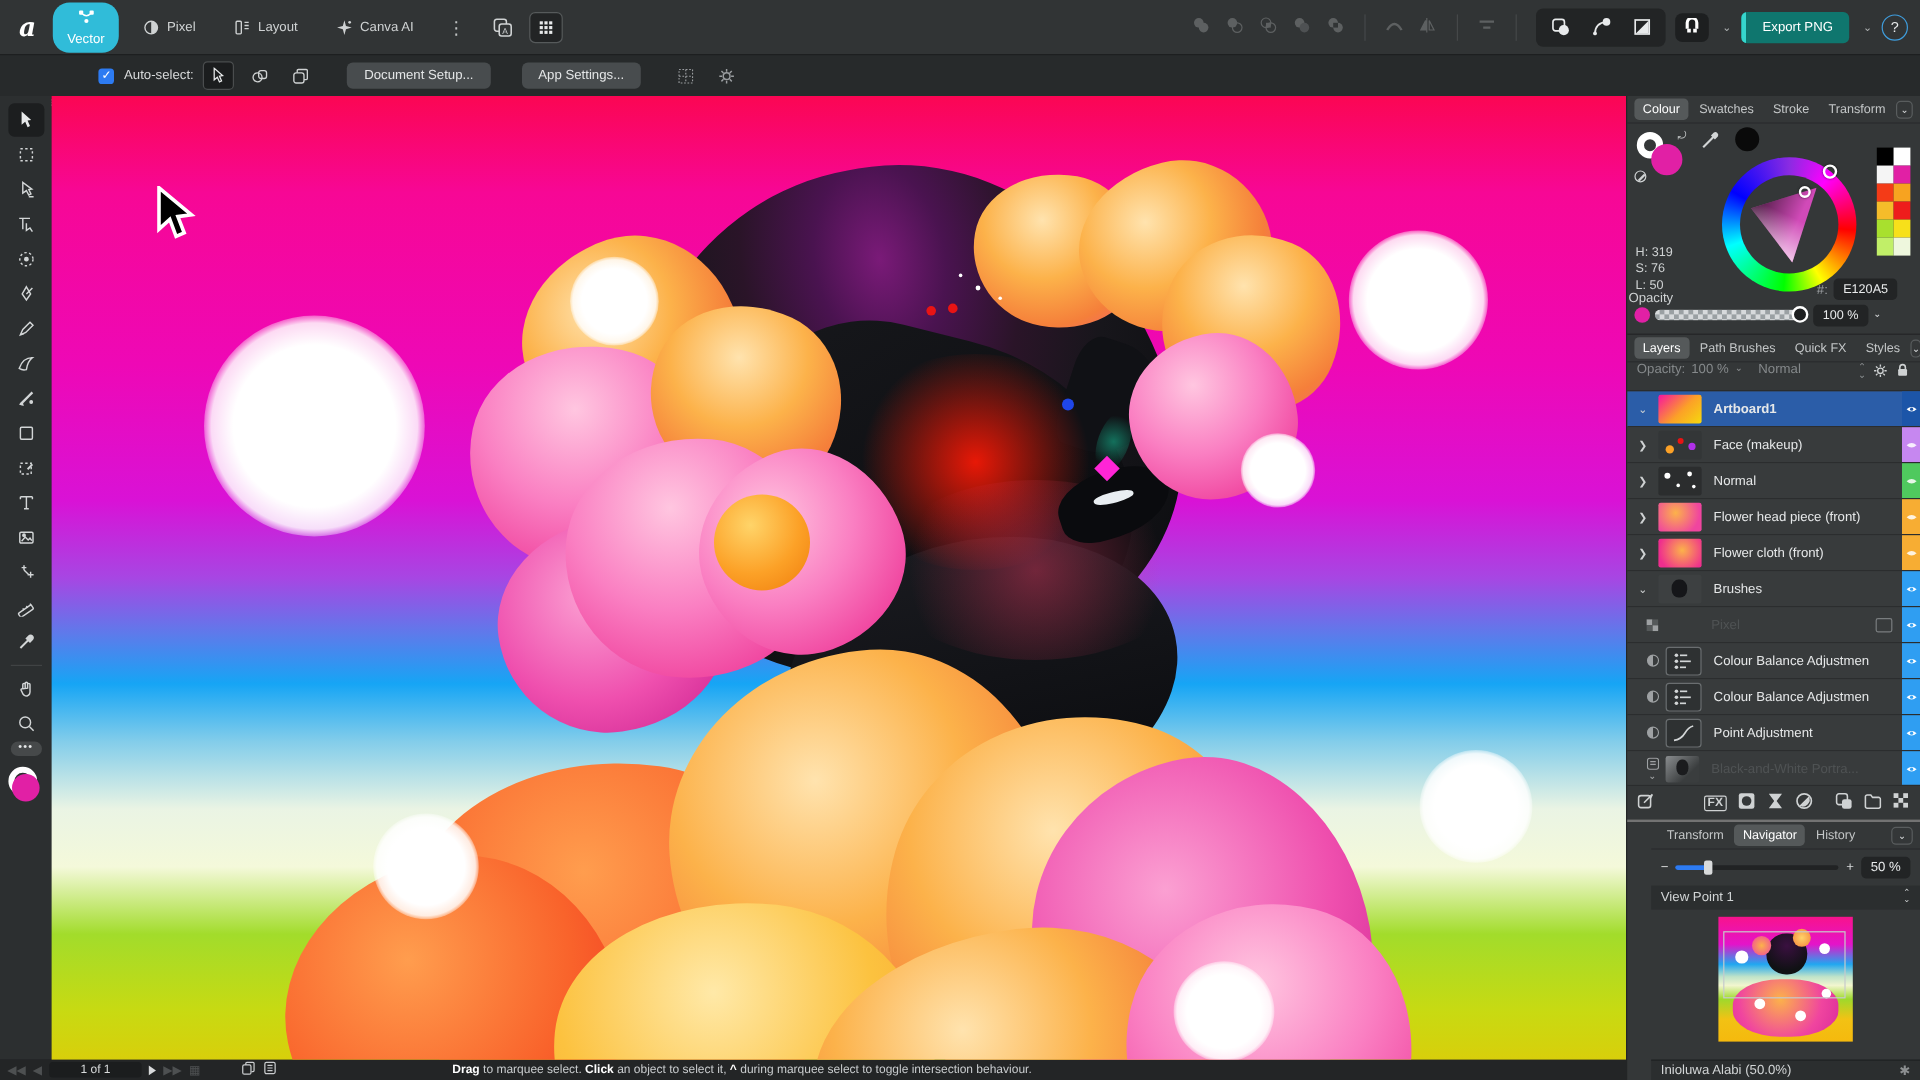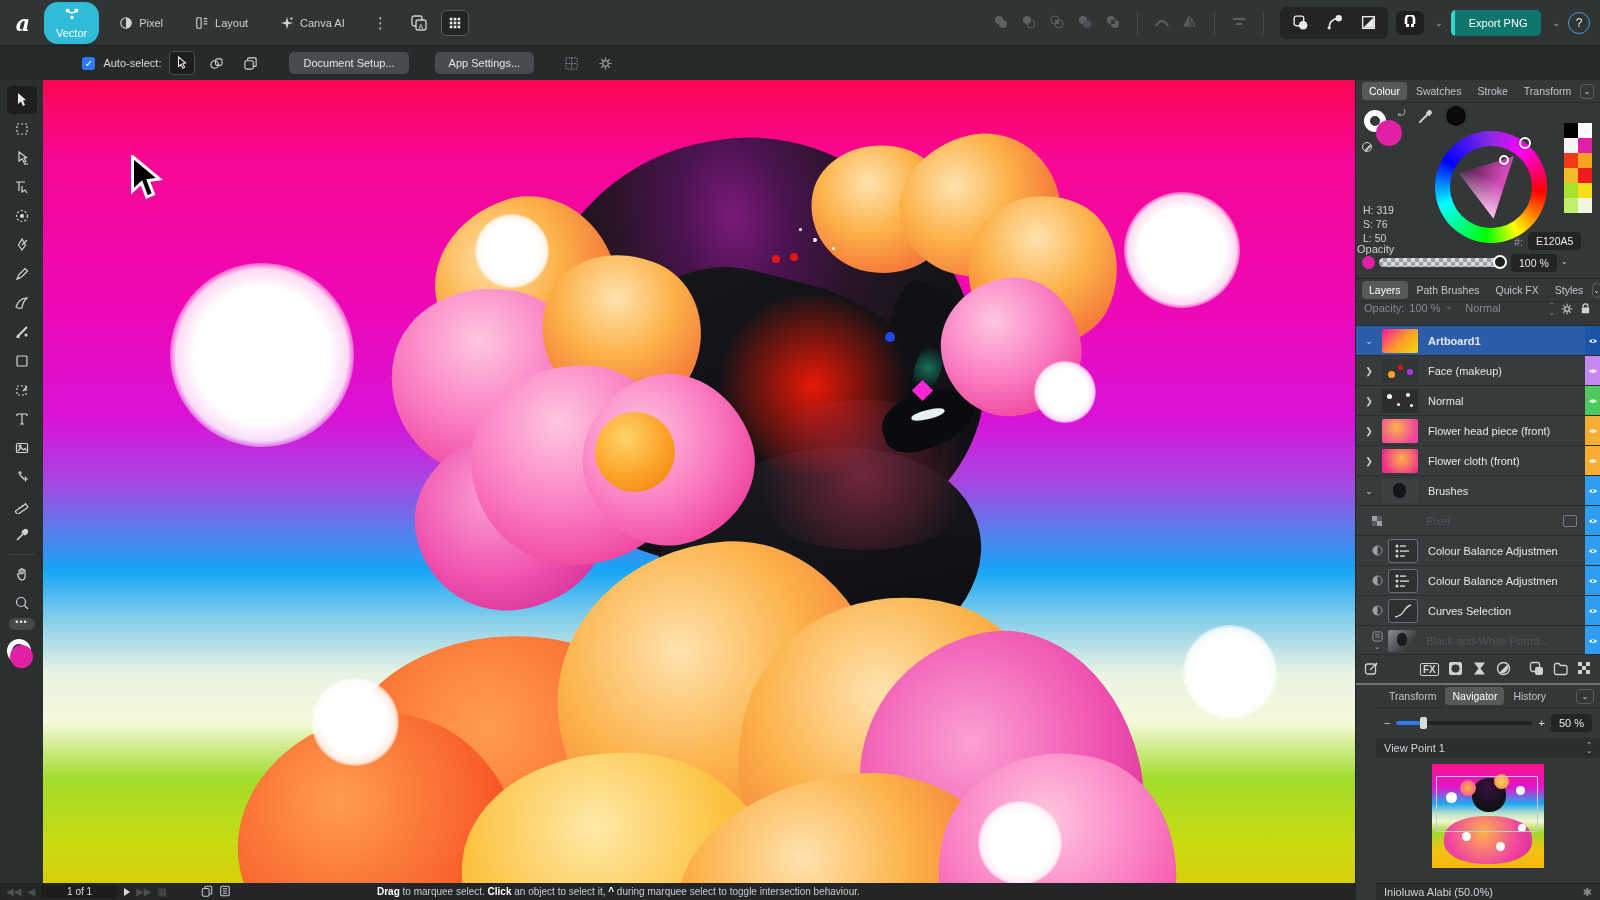--- a/index.html
+++ b/index.html
@@ -735,21 +735,21 @@
                 <svg viewBox="0 0 12 12" width="11" height="11">
                   <circle cx="6" cy="6" r="5" stroke="#9ea1a3" fill="none"></circle>
                   <path d="M6 1 A5 5 0 0 0 6 11 Z" fill="#9ea1a3"></path>
                 </svg>
               </span>
             <span class="adjthumb">
                 <svg viewBox="0 0 20 16" width="20" height="16">
                   <path d="M2 14 Q8 13 11 8 Q14 3 18 2" stroke="#d2d5d6" fill="none" stroke-width="1.4"></path>
                 </svg>
               </span>
-            <span class="lname">Curves Selection</span>
+            <span class="lname">Point Adjustment</span>
             <span class="ltab" style="background-color: rgb(47, 158, 242);">
                 <svg class="eye" viewBox="0 0 12 9">
                   <path d="M1 4.5 Q6 0 11 4.5 Q6 9 1 4.5 Z" fill="#fff"></path>
                   <circle cx="6" cy="4.5" r="1.6" fill="#2f9ef2"></circle>
                 </svg>
               </span>
           </div>
           <div class="lrow child">
             <span class="gut" style="flex-direction:column;font-size:8px">
                 <svg viewBox="0 0 12 12" width="11" height="11">

